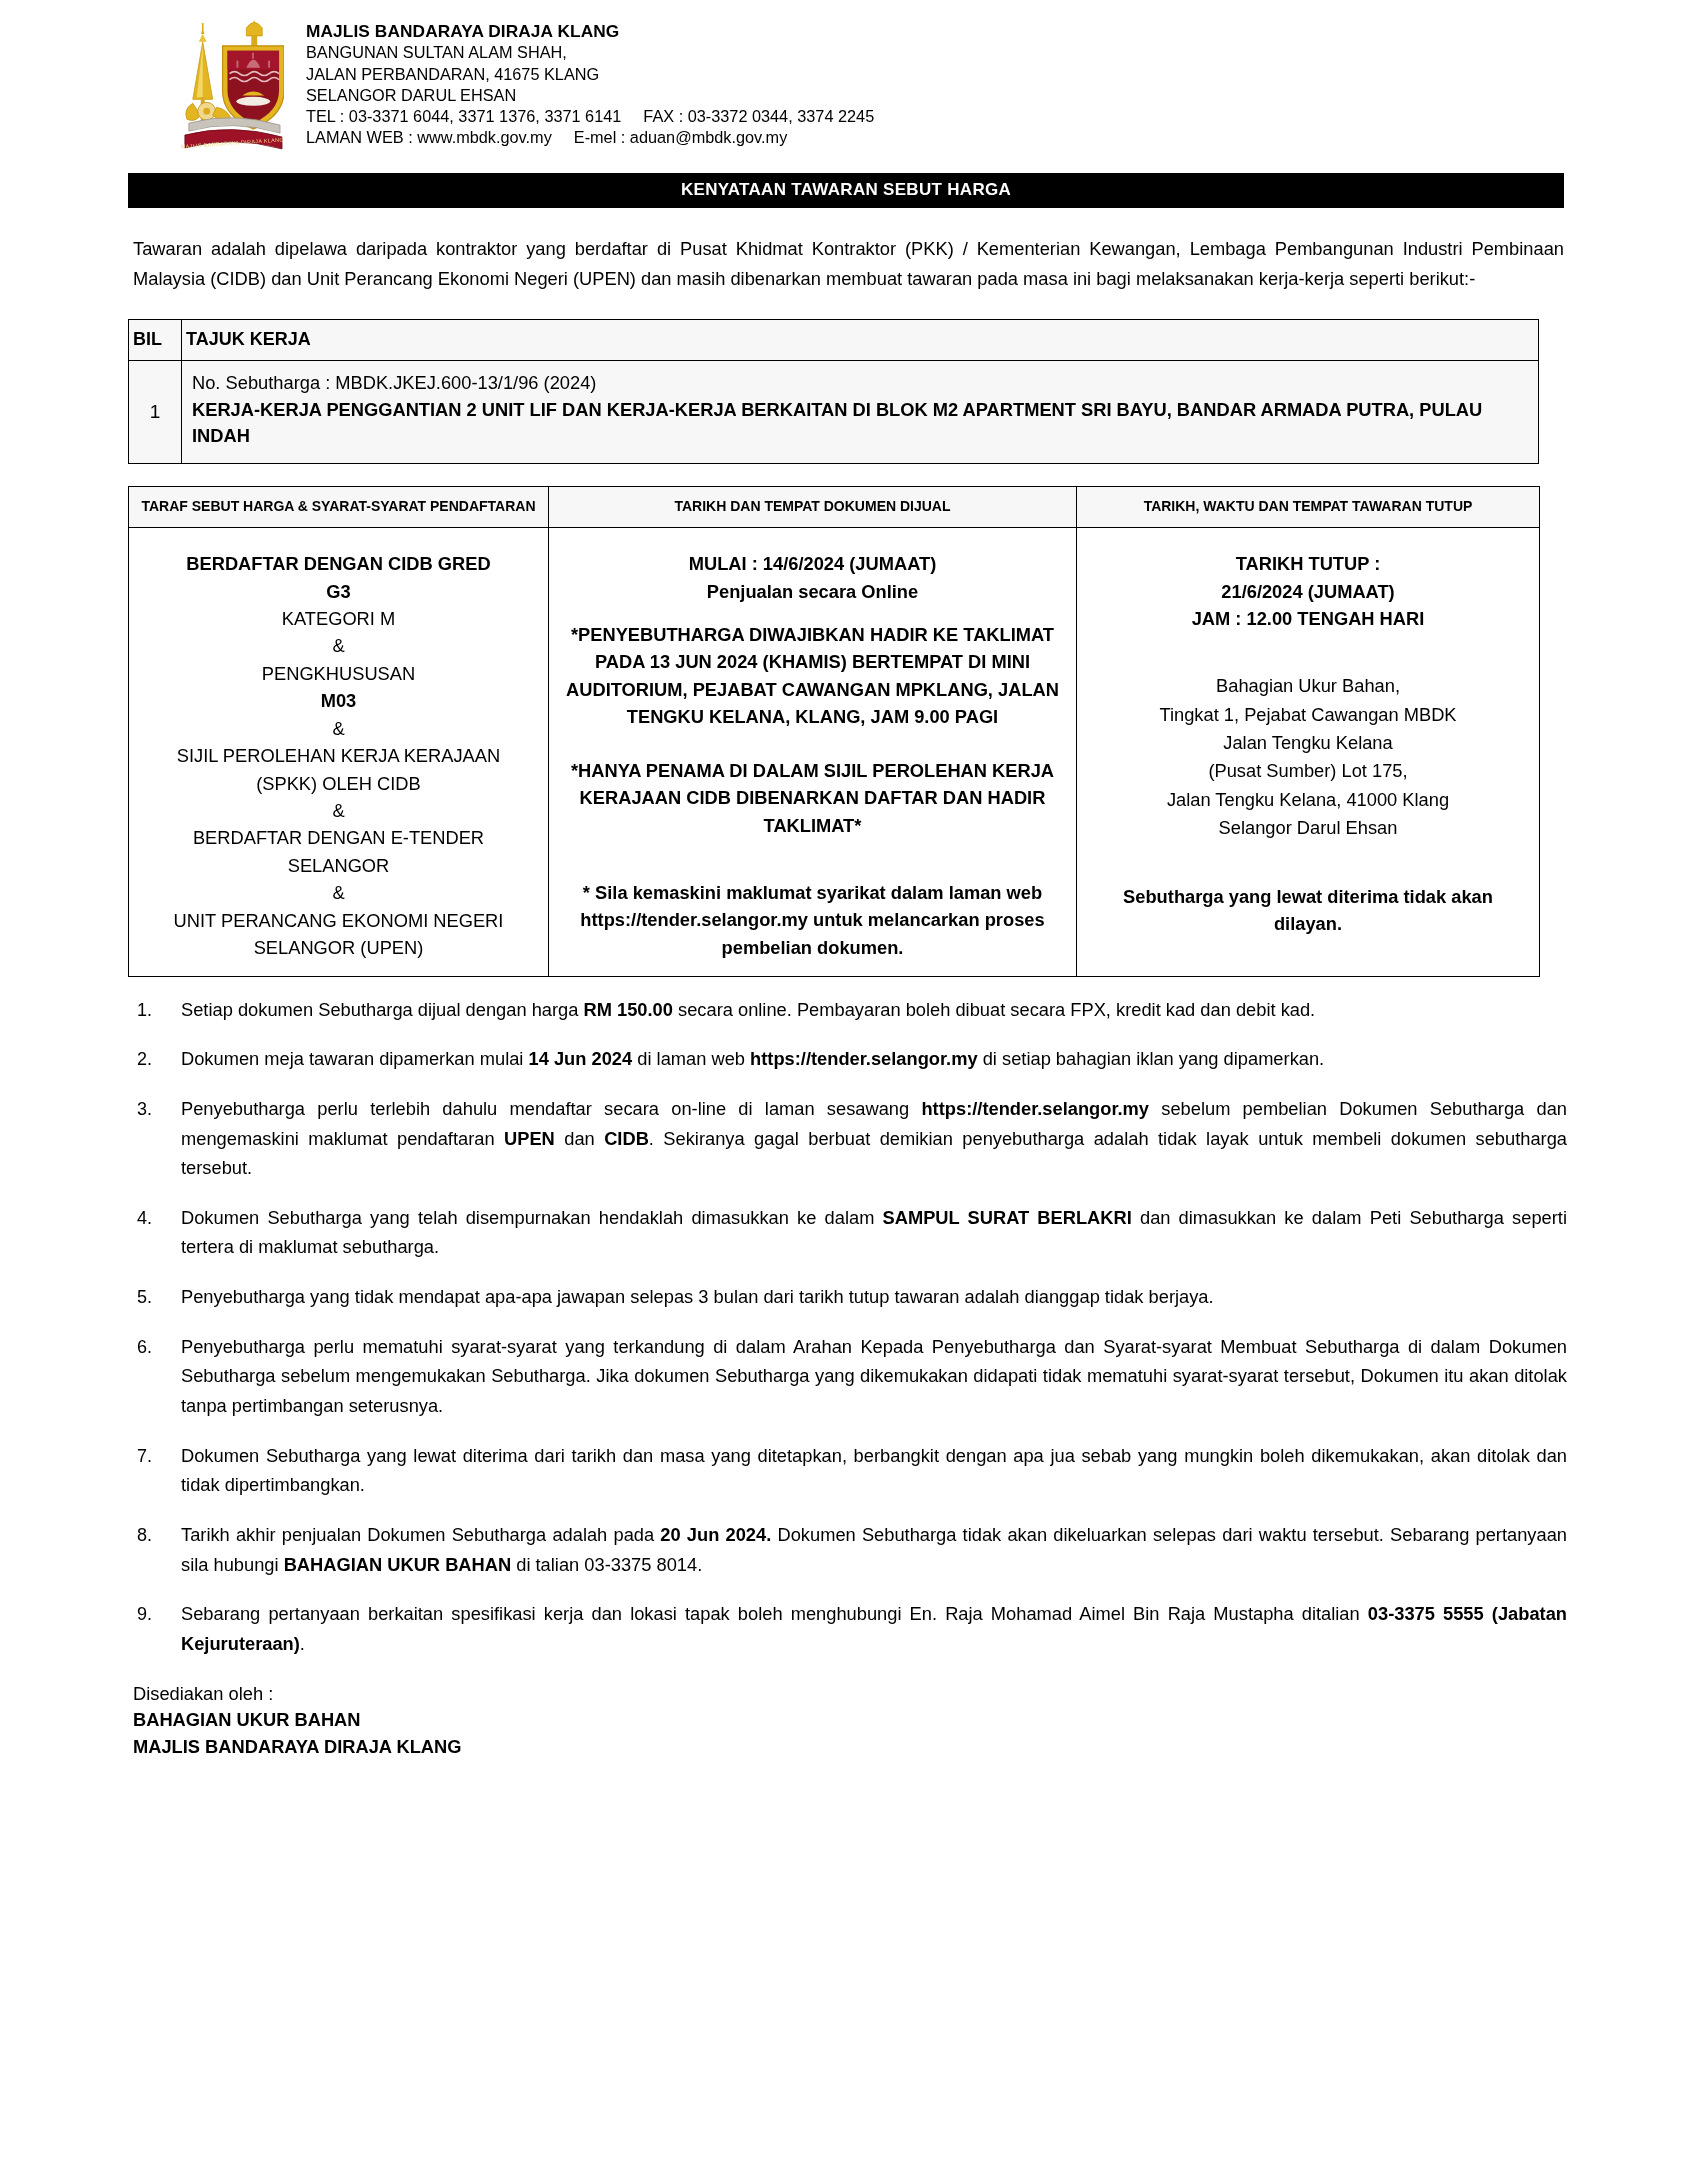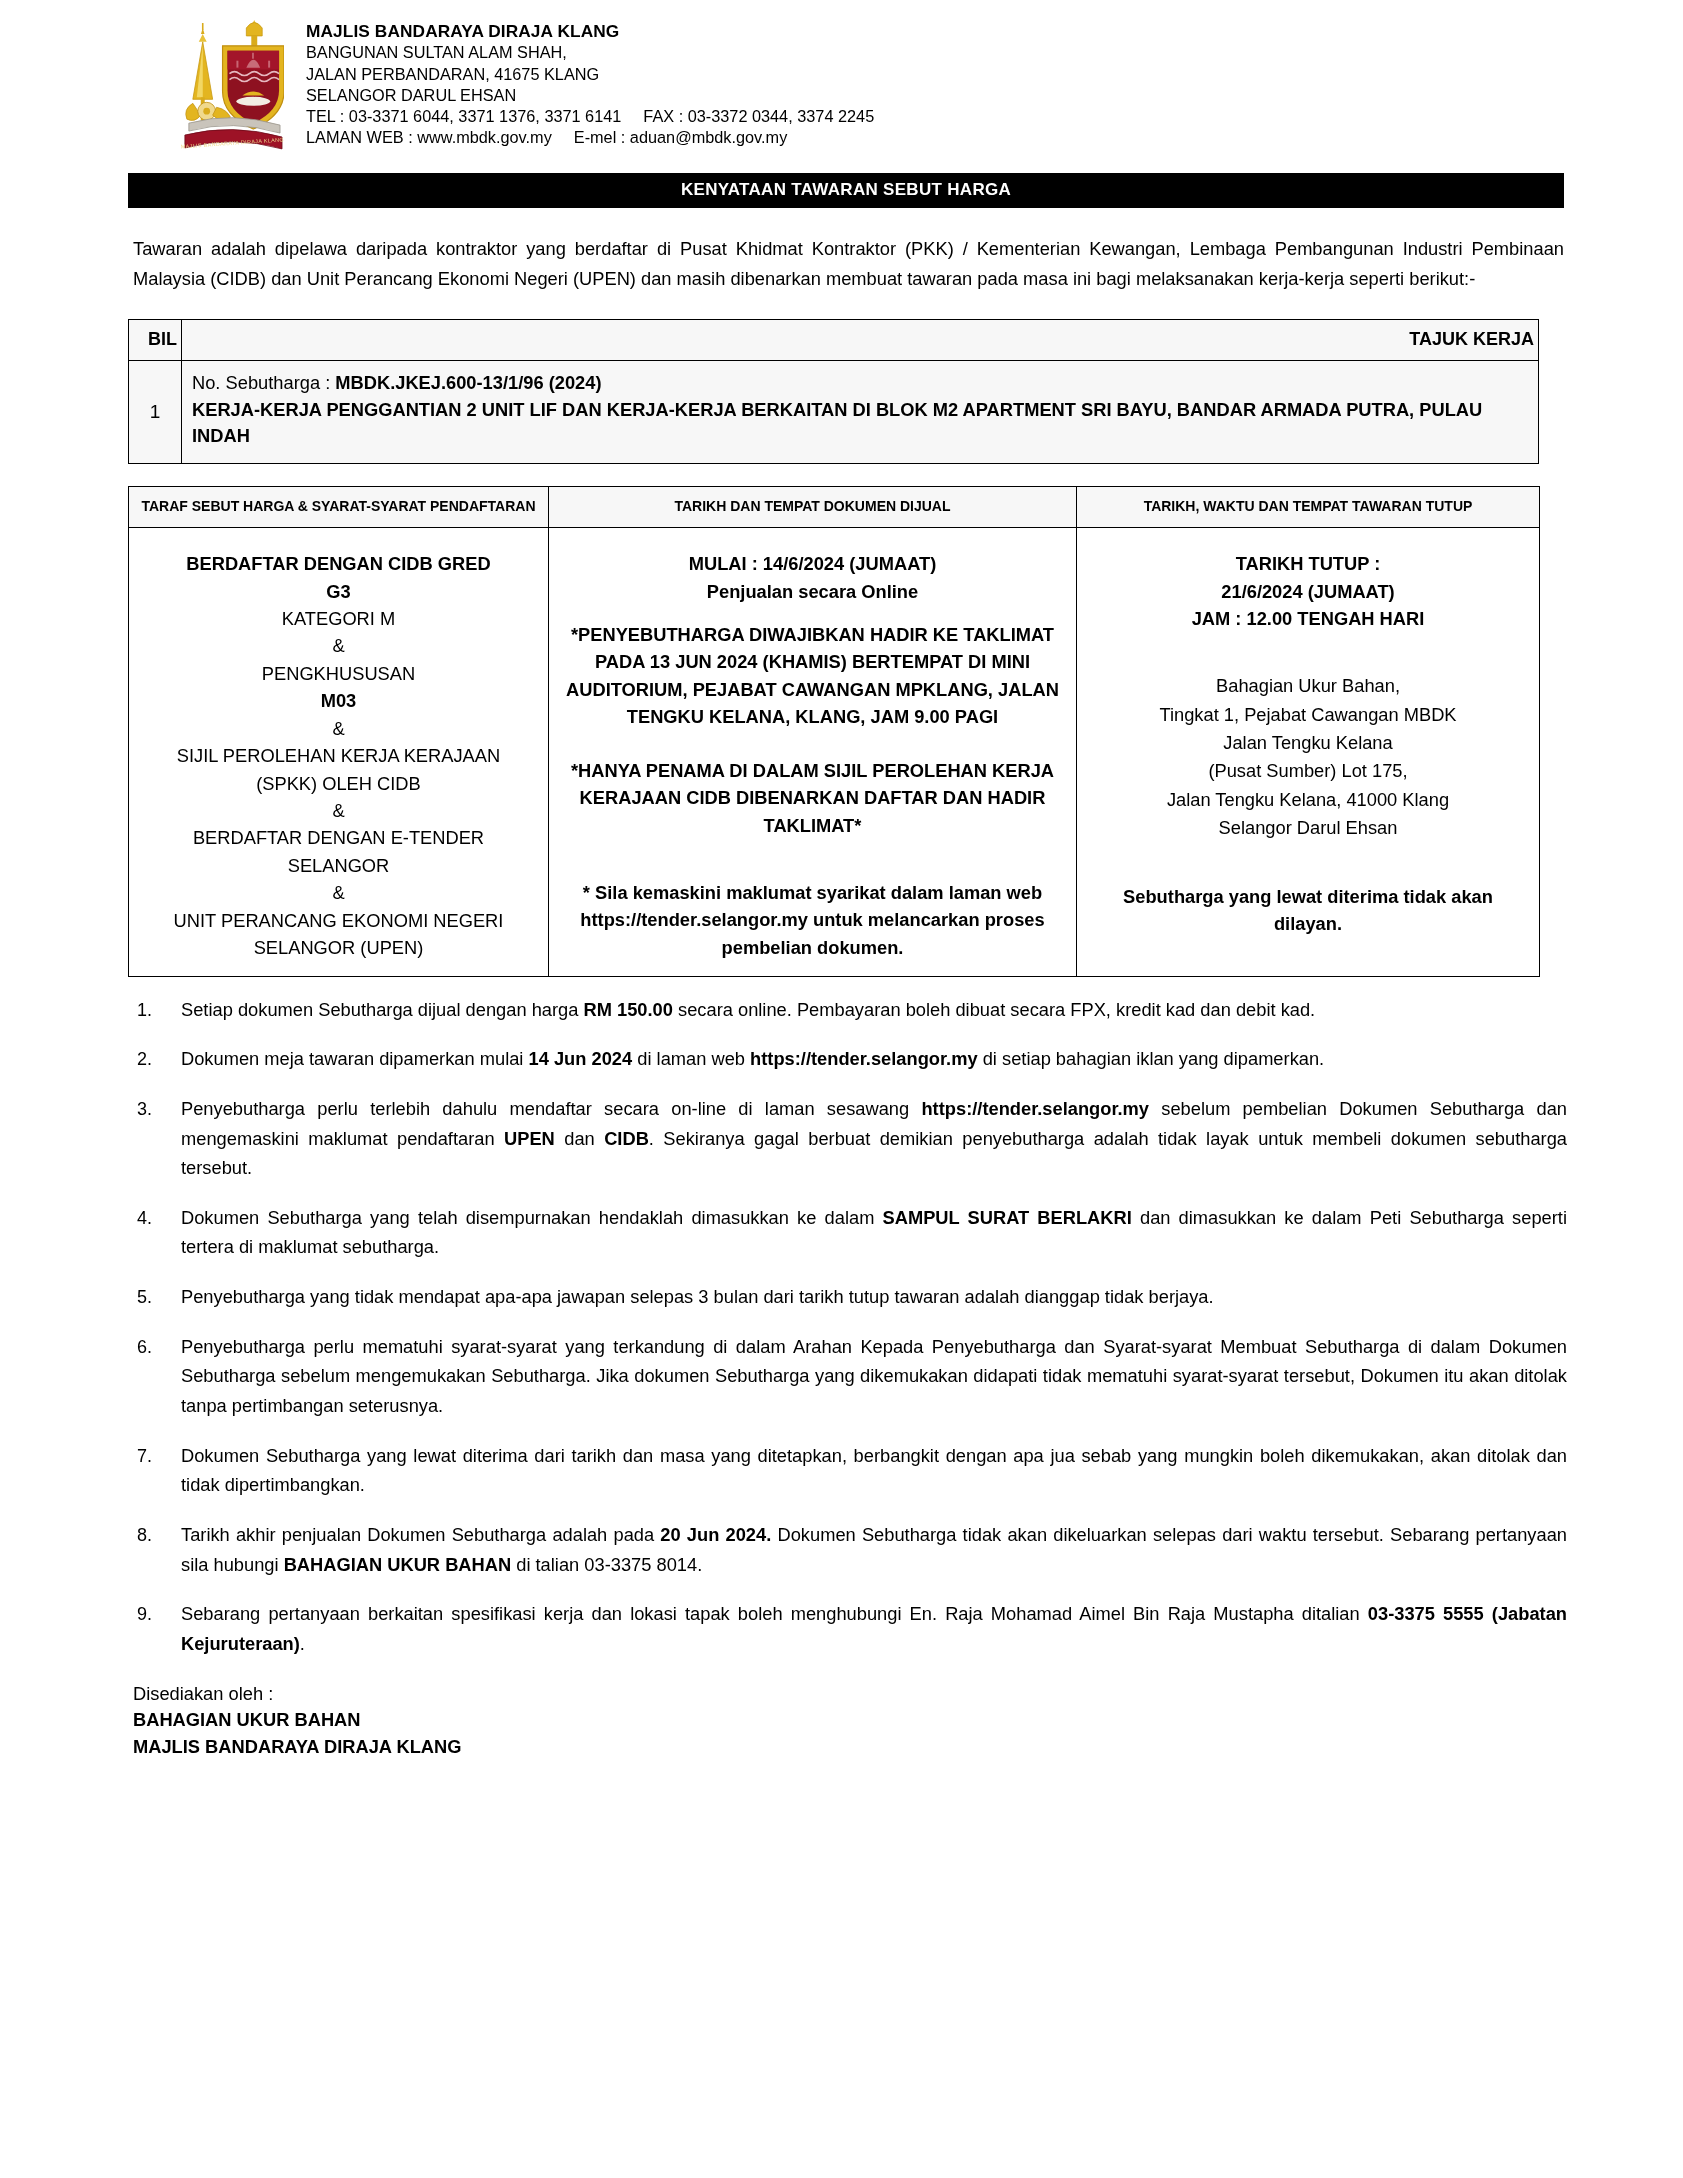--- a/index.html
+++ b/index.html
@@ -71,39 +71,39 @@
     margin-left: -45px;
     width: 1411px;
     table-layout: fixed;
   }
   .tbl-kerja th, .tbl-kerja td {
     border: 1.4px solid #000000;
     background: #f7f7f7;
     vertical-align: top;
   }
   .tbl-kerja th {
-    text-align: right;
+    text-align: left;
     font-size: 18px;
     font-weight: bold;
     padding: 9px 4px 10px 4px;
   }
   .col-bil { width: 53px; }
   .cell-bil {
     text-align: center;
     font-size: 19px;
     vertical-align: middle !important;
     padding: 6px 2px;
   }
   .cell-tajuk {
     padding: 9px 10px 14px 10px;
     font-size: 18.3px;
     line-height: 1.42;
   }
   .cell-tajuk .sh-label { font-weight: normal; }
-  .cell-tajuk .sh-no { font-weight: bold; }
+  .cell-tajuk .sh-no { font-weight: normal; }
   .cell-tajuk .tajuk-title { font-weight: bold; display: block; margin-top: 1px; }
 
   .tbl-detail {
     margin-top: 22px;
     margin-left: -45px;
     width: 1411px;
     table-layout: fixed;
   }
   .tbl-detail th, .tbl-detail td {
     border: 1.4px solid #000000;

